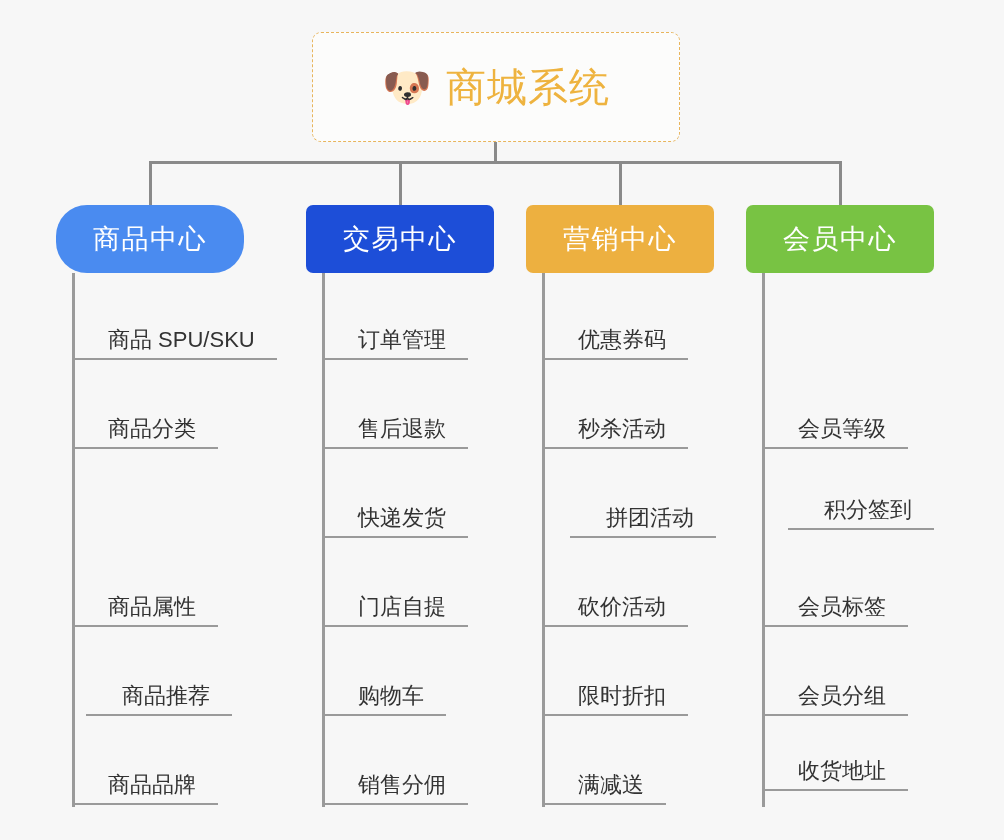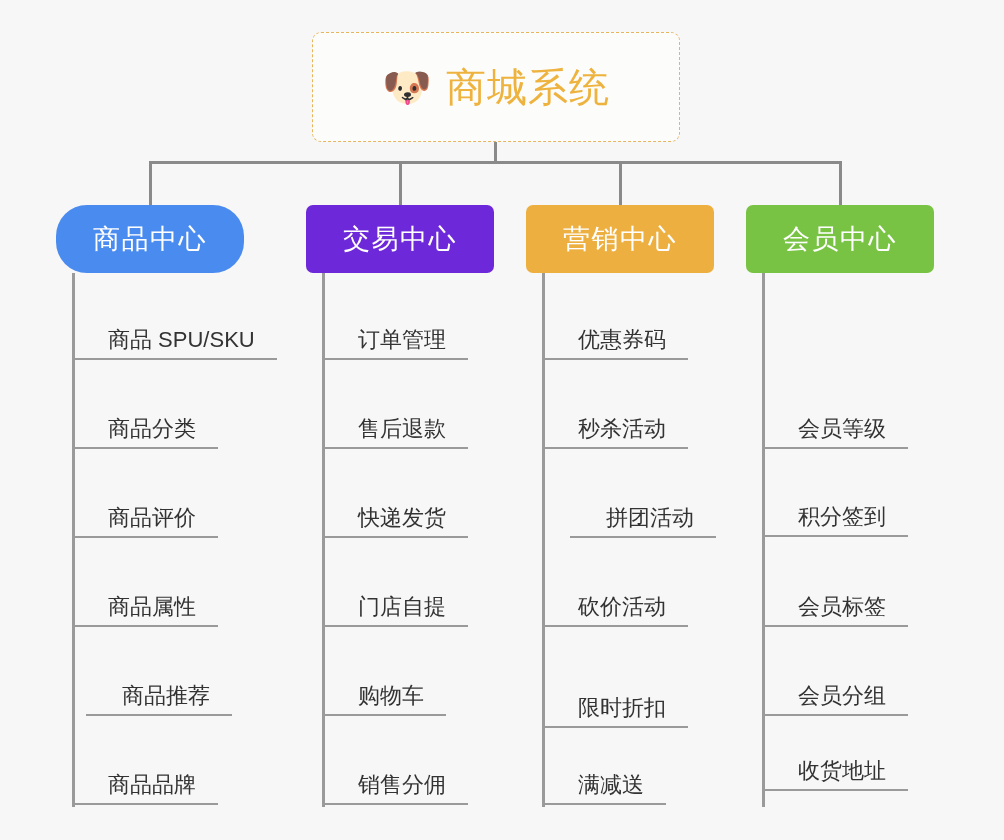--- a/index.html
+++ b/index.html
@@ -139,35 +139,32 @@
         <span>商品中心</span>
       </div>
       <div class="branch" style="left: 72px; height: 534px; width: 278px;">
         <div class="spine" style="height: 534px;"></div>
         <div class="leaf" style="top: 0px;">
           <span class="leaf-label">商品 SPU/SKU</span>
         </div>
         <div class="leaf" style="top: 89px;">
           <span class="leaf-label">商品分类</span>
         </div>
-        <div class="leaf" style="top: 178px;">
-          <span class="leaf-label">商品评价</span>
-        </div>
         <div class="leaf" style="top: 267px;">
           <span class="leaf-label">商品属性</span>
         </div>
         <div class="leaf" style="top: 356px; padding-left: 14px;">
           <span class="leaf-label">商品推荐</span>
         </div>
         <div class="leaf" style="top: 445px;">
           <span class="leaf-label">商品品牌</span>
         </div>
       </div>
       <div class="line v-line" style="left: 398.5px; top: 161px; height: 44px;"></div>
-      <div class="cat-box" style="left: 306px; width: 188px; background: #6d28d9;">
+      <div class="cat-box" style="left: 306px; width: 188px; background: #1d4ed8;">
         <span>交易中心</span>
       </div>
       <div class="branch" style="left: 322px; height: 534px; width: 278px;">
         <div class="spine" style="height: 534px;"></div>
         <div class="leaf" style="top: 0px;">
           <span class="leaf-label">订单管理</span>
         </div>
         <div class="leaf" style="top: 89px;">
           <span class="leaf-label">售后退款</span>
         </div>
@@ -195,37 +192,37 @@
         </div>
         <div class="leaf" style="top: 89px;">
           <span class="leaf-label">秒杀活动</span>
         </div>
         <div class="leaf" style="top: 178px; padding-left: 28px;">
           <span class="leaf-label">拼团活动</span>
         </div>
         <div class="leaf" style="top: 267px;">
           <span class="leaf-label">砍价活动</span>
         </div>
-        <div class="leaf" style="top: 368px;">
+        <div class="leaf" style="top: 356px;">
           <span class="leaf-label">限时折扣</span>
         </div>
         <div class="leaf" style="top: 445px;">
           <span class="leaf-label">满减送</span>
         </div>
       </div>
       <div class="line v-line" style="left: 838.5px; top: 161px; height: 44px;"></div>
       <div class="cat-box" style="left: 746px; width: 188px; background: rgb(120, 195, 67);">
         <span>会员中心</span>
       </div>
       <div class="branch" style="left: 762px; height: 534px; width: 278px;">
         <div class="spine" style="height: 534px;"></div>
         <div class="leaf" style="top: 89px;">
           <span class="leaf-label">会员等级</span>
         </div>
-        <div class="leaf" style="top: 177px;">
+        <div class="leaf" style="top: 170px; padding-left: 26px;">
           <span class="leaf-label">积分签到</span>
         </div>
         <div class="leaf" style="top: 267px;">
           <span class="leaf-label">会员标签</span>
         </div>
         <div class="leaf" style="top: 356px;">
           <span class="leaf-label">会员分组</span>
         </div>
         <div class="leaf" style="top: 431px;">
           <span class="leaf-label">收货地址</span>

